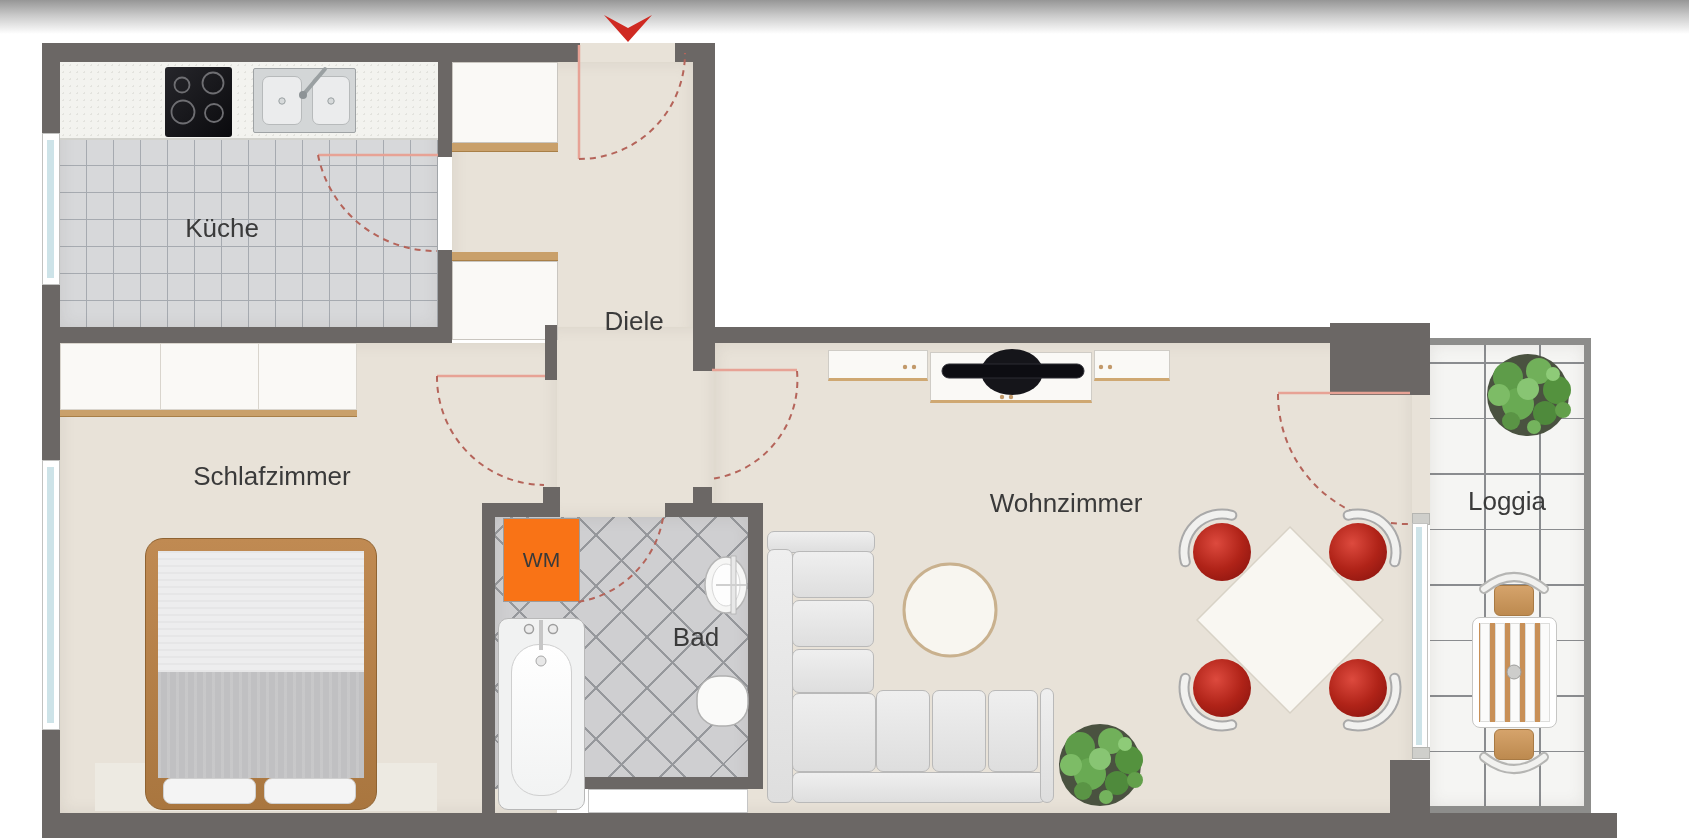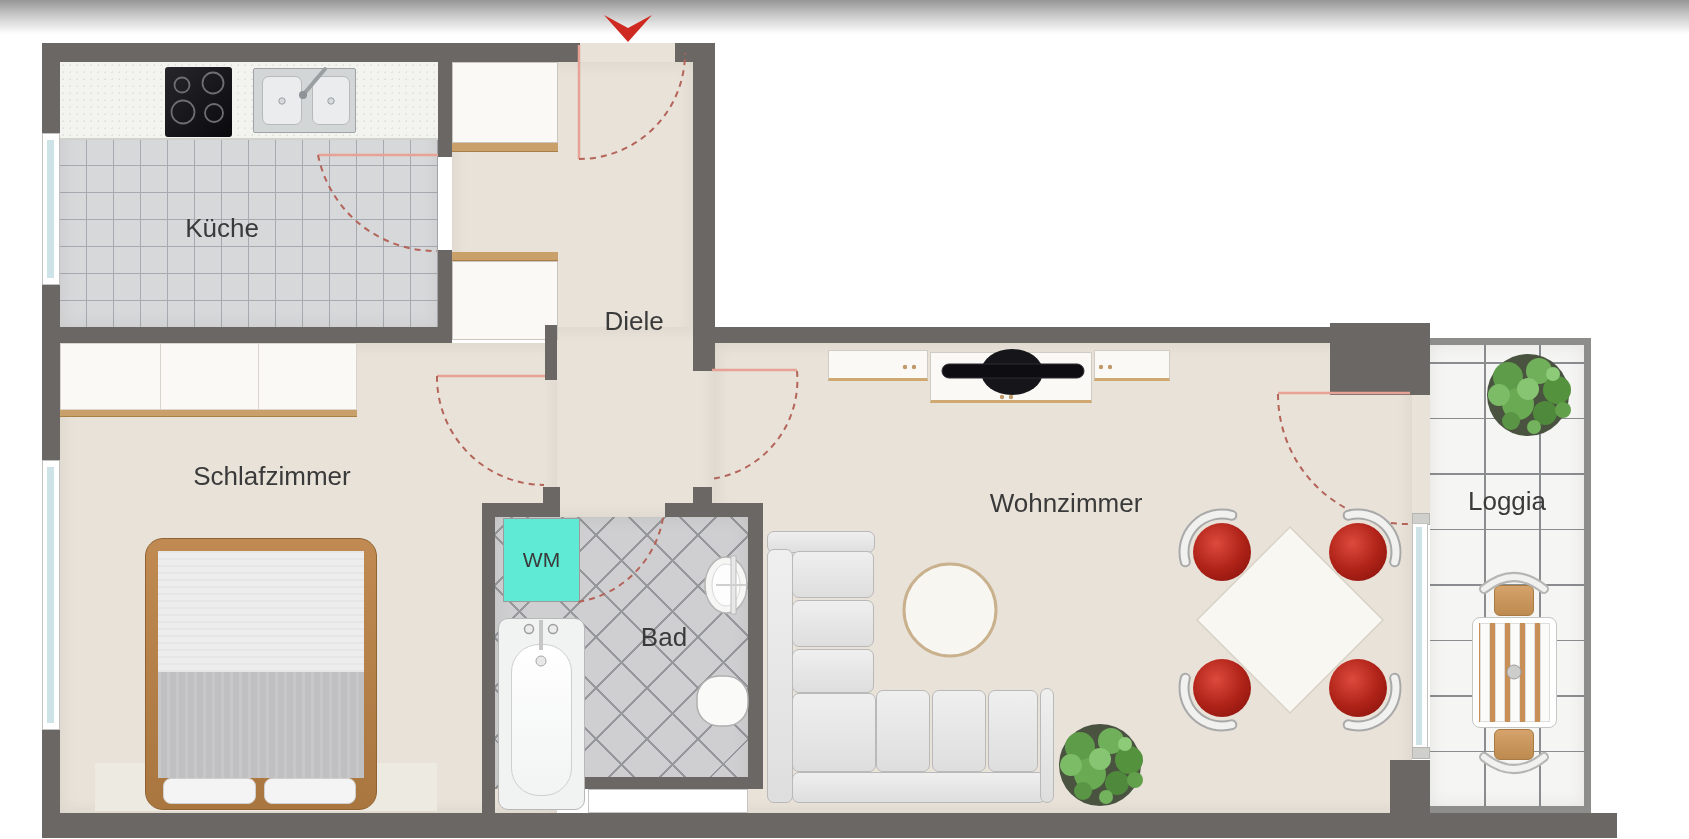--- a/index.html
+++ b/index.html
@@ -40,21 +40,21 @@
   .bedframe{position:absolute;background:linear-gradient(180deg,#c08a52,#a9763f);border:1px solid #8f6332;border-radius:18px;box-sizing:border-box;}
   .bedsheet{position:absolute;background:#ededee;
     background-image:repeating-linear-gradient(0deg, rgba(0,0,0,.03) 0 2px, transparent 2px 7px);}
   .bedblanket{position:absolute;background:#c0c0c2;
     background-image:repeating-linear-gradient(90deg, rgba(255,255,255,.12) 0 3px, transparent 3px 9px);}
   .pillow{position:absolute;background:#f4f4f4;border:1px solid #d0d0d0;border-radius:8px;box-sizing:border-box;}
   .rug{position:absolute;background:#edeae2;}
   .sofa{position:absolute;background:linear-gradient(180deg,#efefef,#dedede);border:1px solid var(--sofa_border);border-radius:7px;box-sizing:border-box;}
   .tubouter{position:absolute;background:#f1f2f2;border:1.5px solid #b8b8b8;border-radius:10px;box-sizing:border-box;}
   .tubinner{position:absolute;background:linear-gradient(180deg,#ffffff,#f2f3f3);border:1px solid #cfcfcf;border-radius:28px;box-sizing:border-box;}
-  .wmbox{position:absolute;background:#5eead4;border:1.5px solid #9c9c9c;box-sizing:border-box;
+  .wmbox{position:absolute;background:#f97316;border:1.5px solid #9c9c9c;box-sizing:border-box;
     display:flex;align-items:center;justify-content:center;font-size:21px;color:var(--label_text);}
   .sideboard{position:absolute;background:var(--furniture_white);border:1px solid #cfccc6;border-bottom:3px solid #cfa872;box-sizing:border-box;}
   .lgtablebase{position:absolute;background:#ffffff;border:1px solid #c6c6c4;border-radius:8px;box-sizing:border-box;}
   .lgtabletan{position:absolute;background:#c89057;}
   .lgslat{position:absolute;background:#fbfbfa;border:1px solid #dddddb;box-sizing:border-box;}
   .lgseat{position:absolute;background:linear-gradient(180deg,#d5a36b,#bd8a4f);border:1px solid #a87a44;border-radius:6px;box-sizing:border-box;}
   .bathwin{position:absolute;background:#ffffff;border:1px solid #c5c5c5;box-sizing:border-box;}
   .rlabel{position:absolute;transform:translate(-50%,-50%);font-size:26px;color:var(--label_text);white-space:nowrap;z-index:40;}
   svg.overlay{position:absolute;left:0;top:0;z-index:30;pointer-events:none;}
   .z1{z-index:1}.z2{z-index:2}.z3{z-index:3}.z4{z-index:4}.z5{z-index:10}.z6{z-index:20}
@@ -295,17 +295,17 @@
       <path d="M1484,589 Q1514,565 1544,589" stroke="#b5b5b3" stroke-width="10" stroke-linecap="round"></path>
       <path d="M1484,589 Q1514,565 1544,589" stroke="#f1f1ef" stroke-width="6" stroke-linecap="round"></path>
       <path d="M1484,757 Q1514,781 1544,757" stroke="#b5b5b3" stroke-width="10" stroke-linecap="round"></path>
       <path d="M1484,757 Q1514,781 1544,757" stroke="#f1f1ef" stroke-width="6" stroke-linecap="round"></path>
     </g>
   </svg>
 
   <div class="rlabel" style="left:222px;top:228px">Küche</div>
   <div class="rlabel" style="left:634px;top:321px">Diele</div>
   <div class="rlabel" style="left:272px;top:476px">Schlafzimmer</div>
-  <div class="rlabel" style="left:664px;top:637px">Bad</div>
+  <div class="rlabel" style="left:696px;top:637px">Bad</div>
   <div class="rlabel" style="left:1066px;top:503px">Wohnzimmer</div>
   <div class="rlabel" style="left:1507px;top:501px">Loggia</div>
 
 </div>
 
 </body></html>

